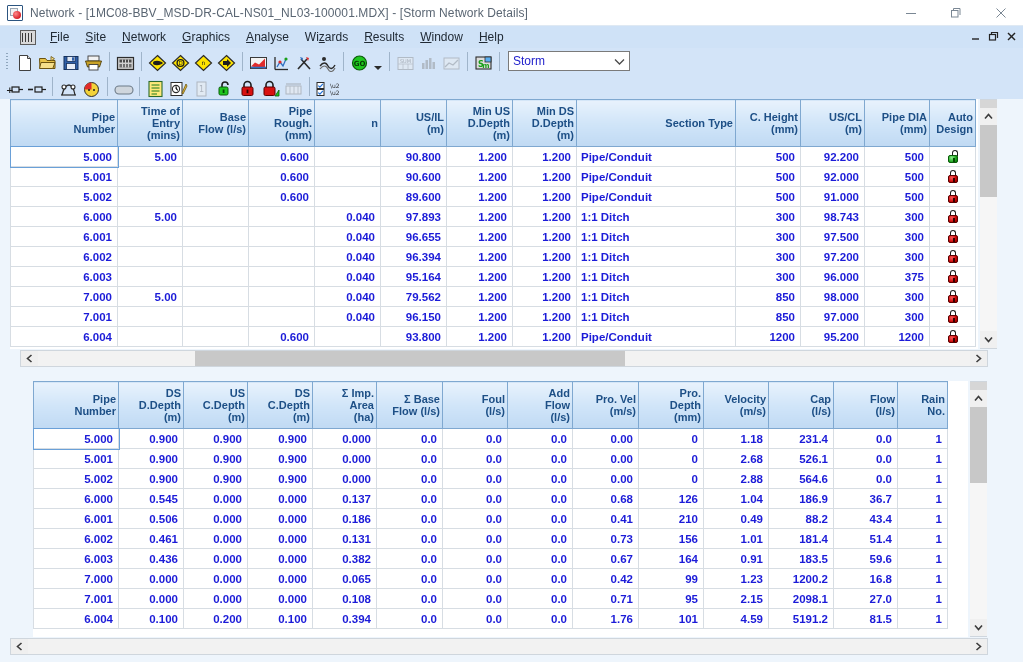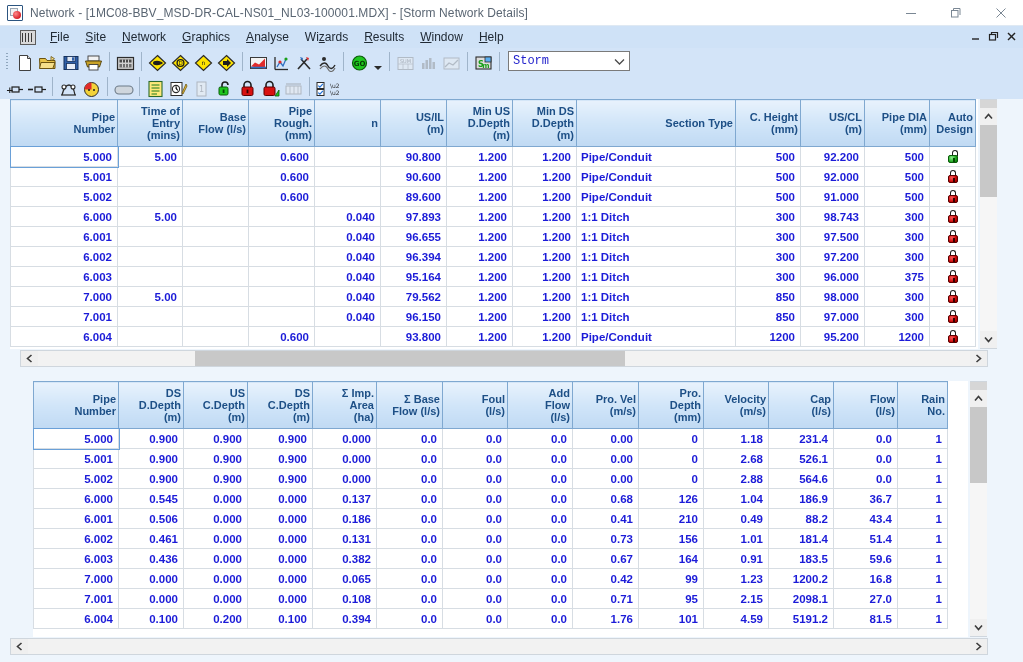--- a/index.html
+++ b/index.html
@@ -92,21 +92,21 @@
     display:flex; align-items:center; padding:0 2px 0 4px; flex:none;
     position:relative;
   }
   .combo .cval { flex:1; color:#888; font-size:12px; white-space:nowrap; overflow:hidden; }
   .combo.active .cval { color:#2222cc; }
   .combo .carrow {
     width:16px; height:18px; display:flex; align-items:center; justify-content:center;
     color:#5a5a5a; font-size:9px;
   }
   .combo-fbv { width:150px; margin-left:2px; }
-  .combo-storm { width:122px; margin-left:4px;font-family:Liberation Mono, monospace; }
+  .combo-storm { width:122px; margin-left:4px; }
 
   
   .panel {
     position:absolute; background:#ffffff; border:1px solid #7fa8d0;
   }
   .panel-top { left:10px; top:99px; width:1003px; height:268px; border:none; background:transparent; }
   .panel-bot { left:33px; top:381px; width:980px; height:275px; border:none; background:transparent; }
 
   .gridwrap { position:absolute; left:0; top:0; background:#fff; overflow:hidden; }
   .gtable { border-collapse:collapse; table-layout:fixed; background:#fff; }

